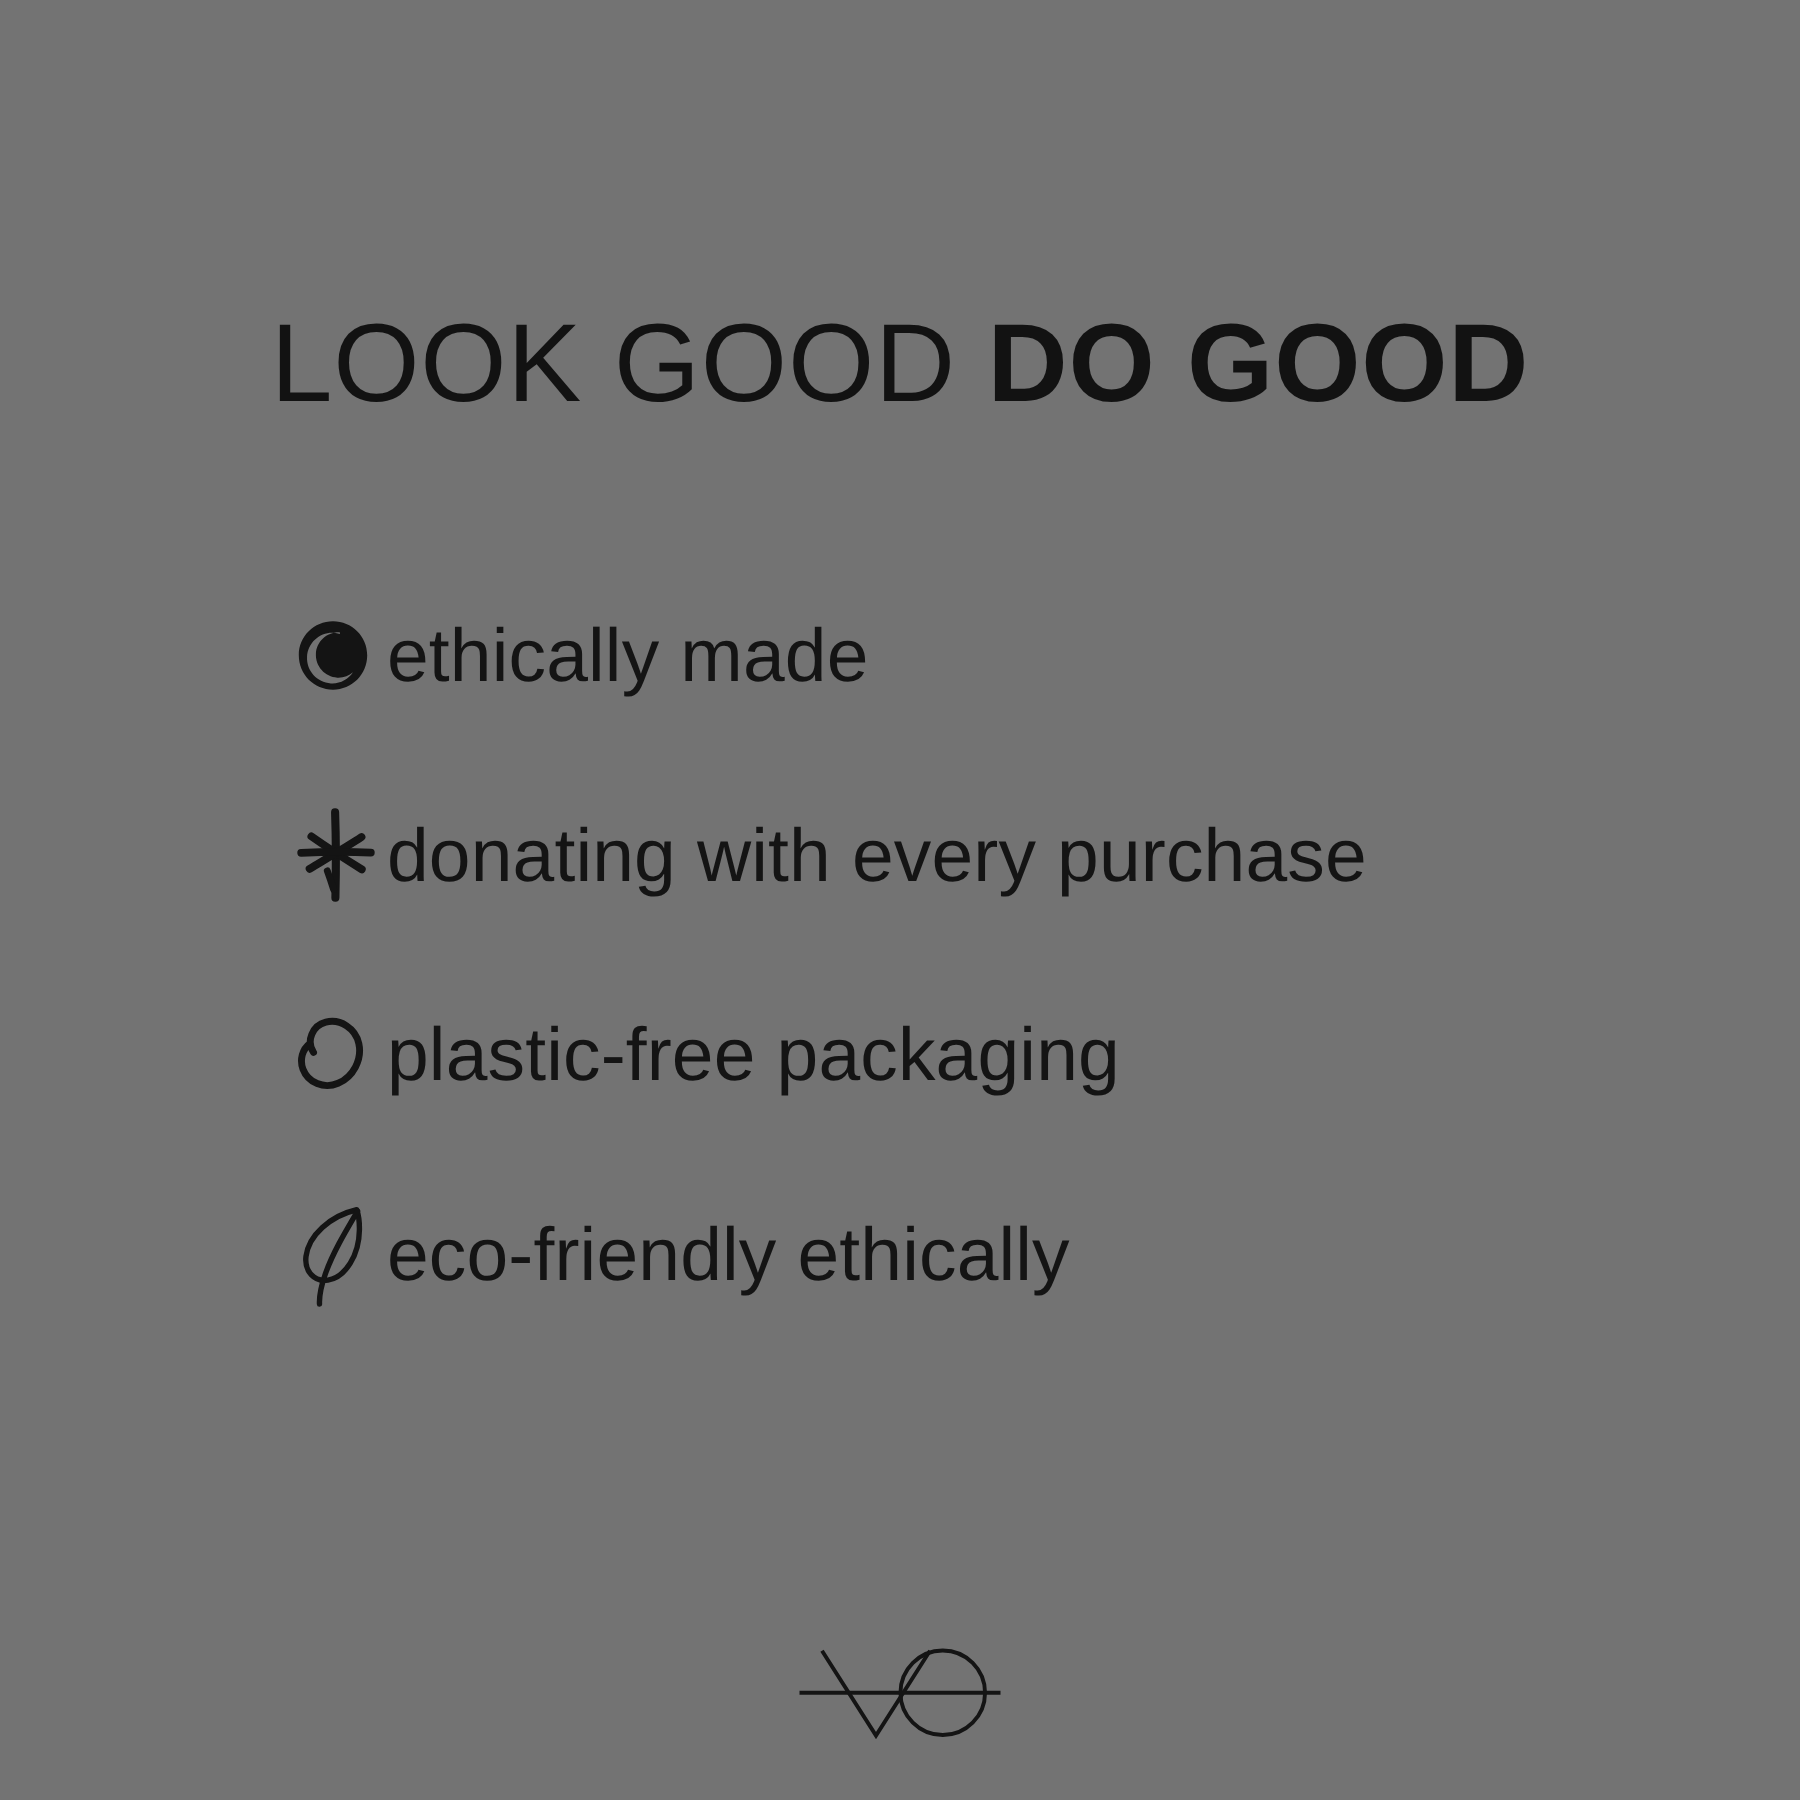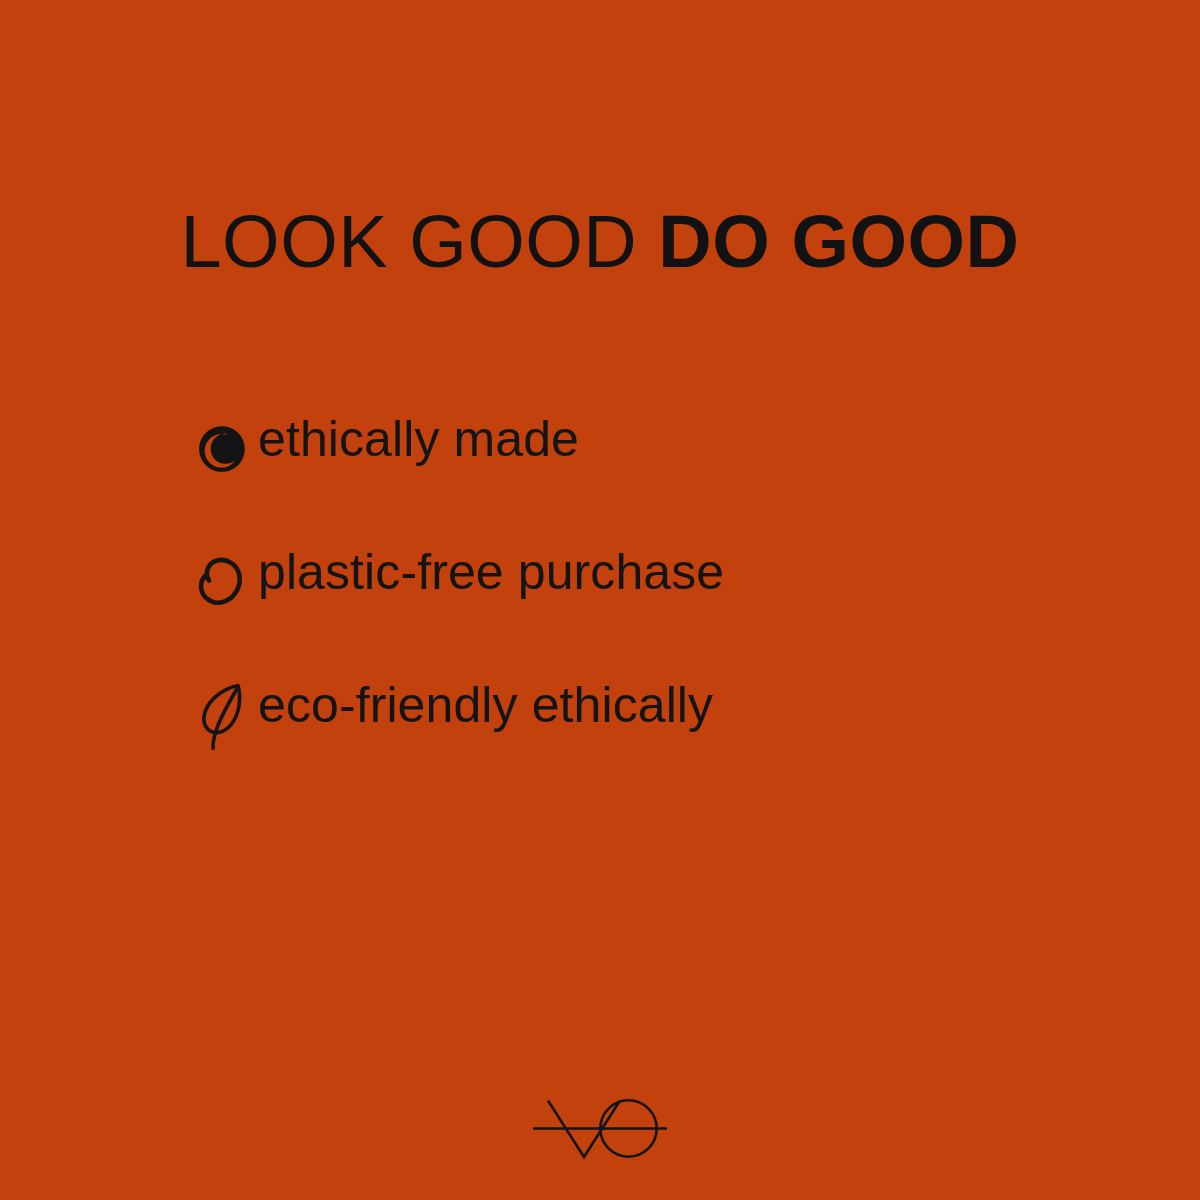--- a/index.html
+++ b/index.html
@@ -10,21 +10,21 @@
     width: 1200px;
     height: 1200px;
     background: #F7F3E8;
     font-family: "Liberation Sans", sans-serif;
     overflow: hidden;
   }
   .canvas {
     position: relative;
     width: 1200px;
     height: 1200px;
-    background: #c2410c;
+    background: #737373;
     box-sizing: border-box;
   }
 
   
   .headline {
     position: absolute;
     top: 205px;
     left: 0;
     width: 1200px;
     text-align: center;
@@ -43,24 +43,23 @@
 
   
   .features {
     position: absolute;
     top: 402px;
     left: 196px;
     width: 900px;
   }
   .feature-row {
     display: flex;
-    align-items: flex-start;
+    align-items: center;
     height: 70px;
     margin-bottom: 63px;
-    margin-top: 12px;
   }
   .feature-icon {
     width: 62px;
     min-width: 62px;
     height: 70px;
     display: flex;
     align-items: center;
     justify-content: flex-start;
   }
   .feature-icon svg {
@@ -111,35 +110,54 @@
                    C32.9 41.0 36.6 39.6 39.3 37.2
                    C36.2 42.0 30.7 45.0 24.6 44.6
                    C15.3 44.1 8.2 36.2 8.7 26.9
                    C9.2 17.6 17.0 10.5 26.3 10.9
                    C27.8 11.0 29.2 11.2 30.6 11.7 Z" fill="#141414" fill-rule="evenodd"></path>
         </svg>
       </span>
       <span class="feature-label">ethically made</span>
     </div>
 
+    <div class="feature-row">
+      <span class="feature-icon">
+        <svg width="56" height="68" viewBox="0 0 56 68">
+          <g stroke="#141414" stroke-linecap="round" fill="none">
+
+            <path d="M27.4 5.5 C27.9 20 28.2 38 27.6 62.5" stroke-width="5.4"></path>
+
+            <path d="M11.6 21.6 C20 27.5 33 36 45.2 43.6" stroke-width="5.2"></path>
+
+            <path d="M45.0 22.0 C36 28.0 21.5 36.5 10.4 43.2" stroke-width="5.2"></path>
+
+            <path d="M4.8 32.6 C17 32.0 37 31.8 51.2 32.4" stroke-width="5.2"></path>
+
+            <path d="M22.2 44.6 C24.0 49.5 25.3 53.5 26.4 57.0" stroke-width="4.6"></path>
+          </g>
+        </svg>
+      </span>
+      <span class="feature-label">donating with every purchase</span>
+    </div>
 
     <div class="feature-row">
       <span class="feature-icon">
         <svg width="50" height="54" viewBox="0 0 50 54">
           <g fill="none" stroke="#141414" stroke-width="4.6" stroke-linecap="round">
             <path d="M13.0 25.6
                      C8.0 18.0 12.3 7.6 21.2 5.4
                      C31.0 3.0 41.0 9.6 43.2 19.6
                      C45.6 30.4 39.4 42.0 29.4 46.2
                      C20.0 50.2 9.4 45.8 6.0 36.8
                      C3.6 30.4 5.6 23.4 10.6 19.6"></path>
           </g>
         </svg>
       </span>
-      <span class="feature-label">plastic-free purchase</span>
+      <span class="feature-label">plastic-free packaging</span>
     </div>
 
     <div class="feature-row">
       <span class="feature-icon">
         <svg width="52" height="74" viewBox="0 0 52 74">
           <g fill="none" stroke="#141414" stroke-width="3.6" stroke-linecap="round" stroke-linejoin="round">
 
             <path d="M41.8 7.5
                      C24.0 11.6 9.8 24.6 8.0 38.6
                      C6.8 48.6 13.6 55.8 22.6 54.4

